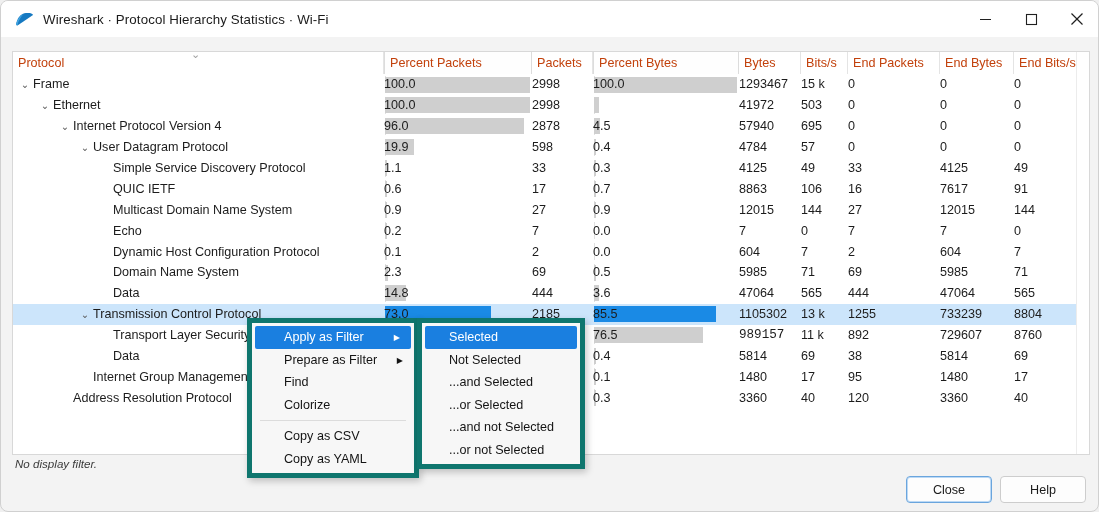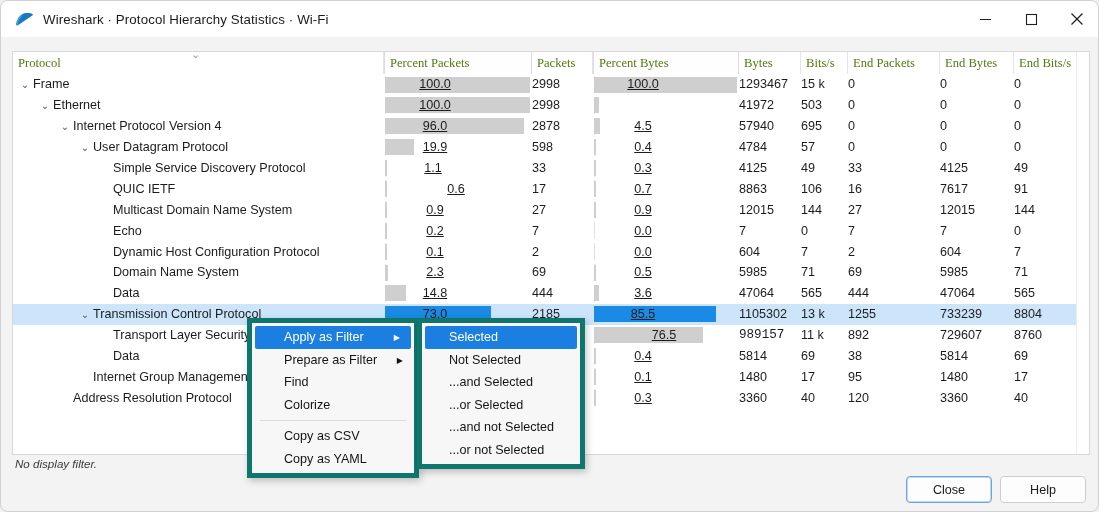--- a/index.html
+++ b/index.html
@@ -54,27 +54,26 @@
     overflow: hidden;
   }
   #thead {
     position: relative;
     height: 22px;
     background: #ffffff;
     border-bottom: 1px solid #e3e3e3;
   }
   .hcell {
     position: absolute; top: 0; height: 22px;
-    font-size: 12.6px; color: #4d7c0f;
+    font-size: 12.6px; color: #c2410c;
     display: flex; align-items: center;
     padding-left: 5px;
     border-right: 1px solid #e4e4e4;
     white-space: nowrap;
     background: #ffffff;
-    font-family: Liberation Serif, serif;
   }
   .hcell.boxed {
     border: 1px solid #dcdcdc;
     background: #fefefe;
     top: -1px; height: 24px;
   }
   .sort-caret {
     position: absolute; left: 178px; top: -4px;
     color: #a0a0a0; font-size: 11px;
   }
@@ -86,21 +85,21 @@
     height: 20.9px;
     white-space: nowrap;
   }
   .row.selected { background: #cce5fb; }
   .cell {
     position: absolute; top: 0; height: 20.9px;
     font-size: 12.6px; color: #1c1c1c;
     display: flex; align-items: center;
     white-space: nowrap;
   }
-  .cell.right { justify-content: center; padding-right: 4px; text-decoration: underline; }
+  .cell.right { justify-content: flex-start; padding-right: 4px; }
   .proto-cell { padding-left: 4px; }
 
   .twisty {
     display: inline-block;
     width: 16px; color: #5a5a5a; font-size: 10px;
     text-align: center; flex: none;
   }
   .proto-label { display: inline-block; }
 
   

